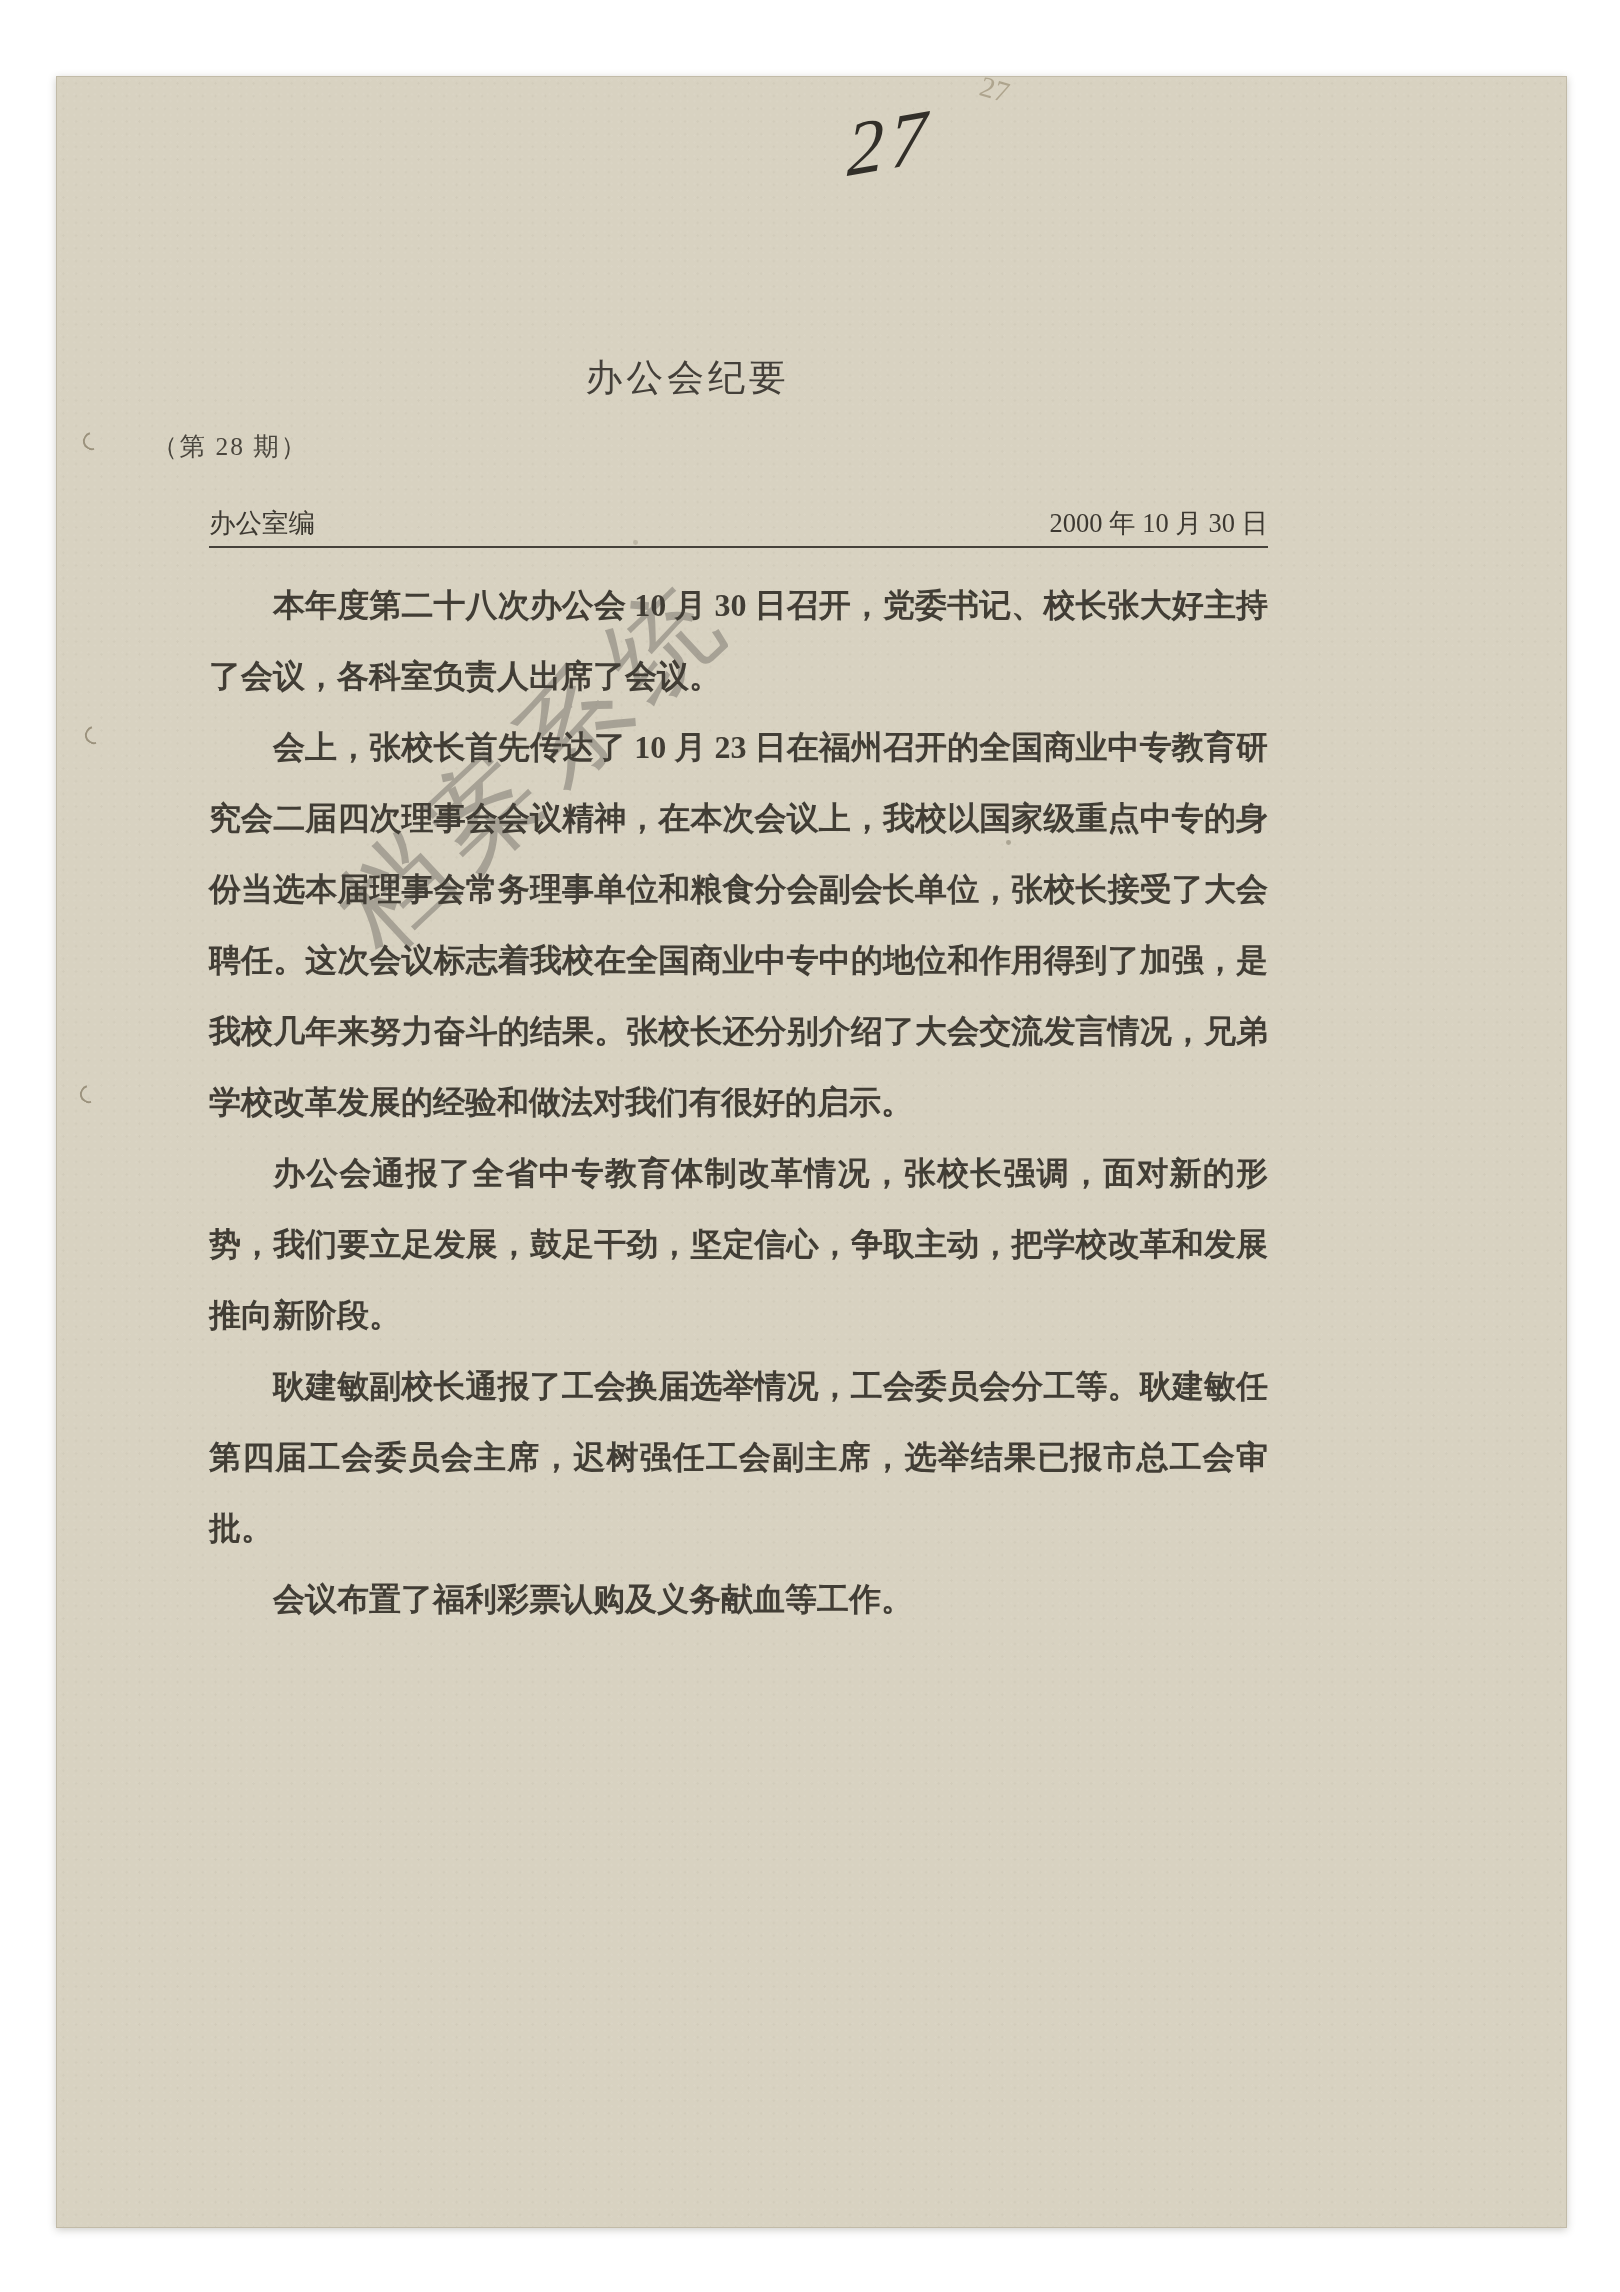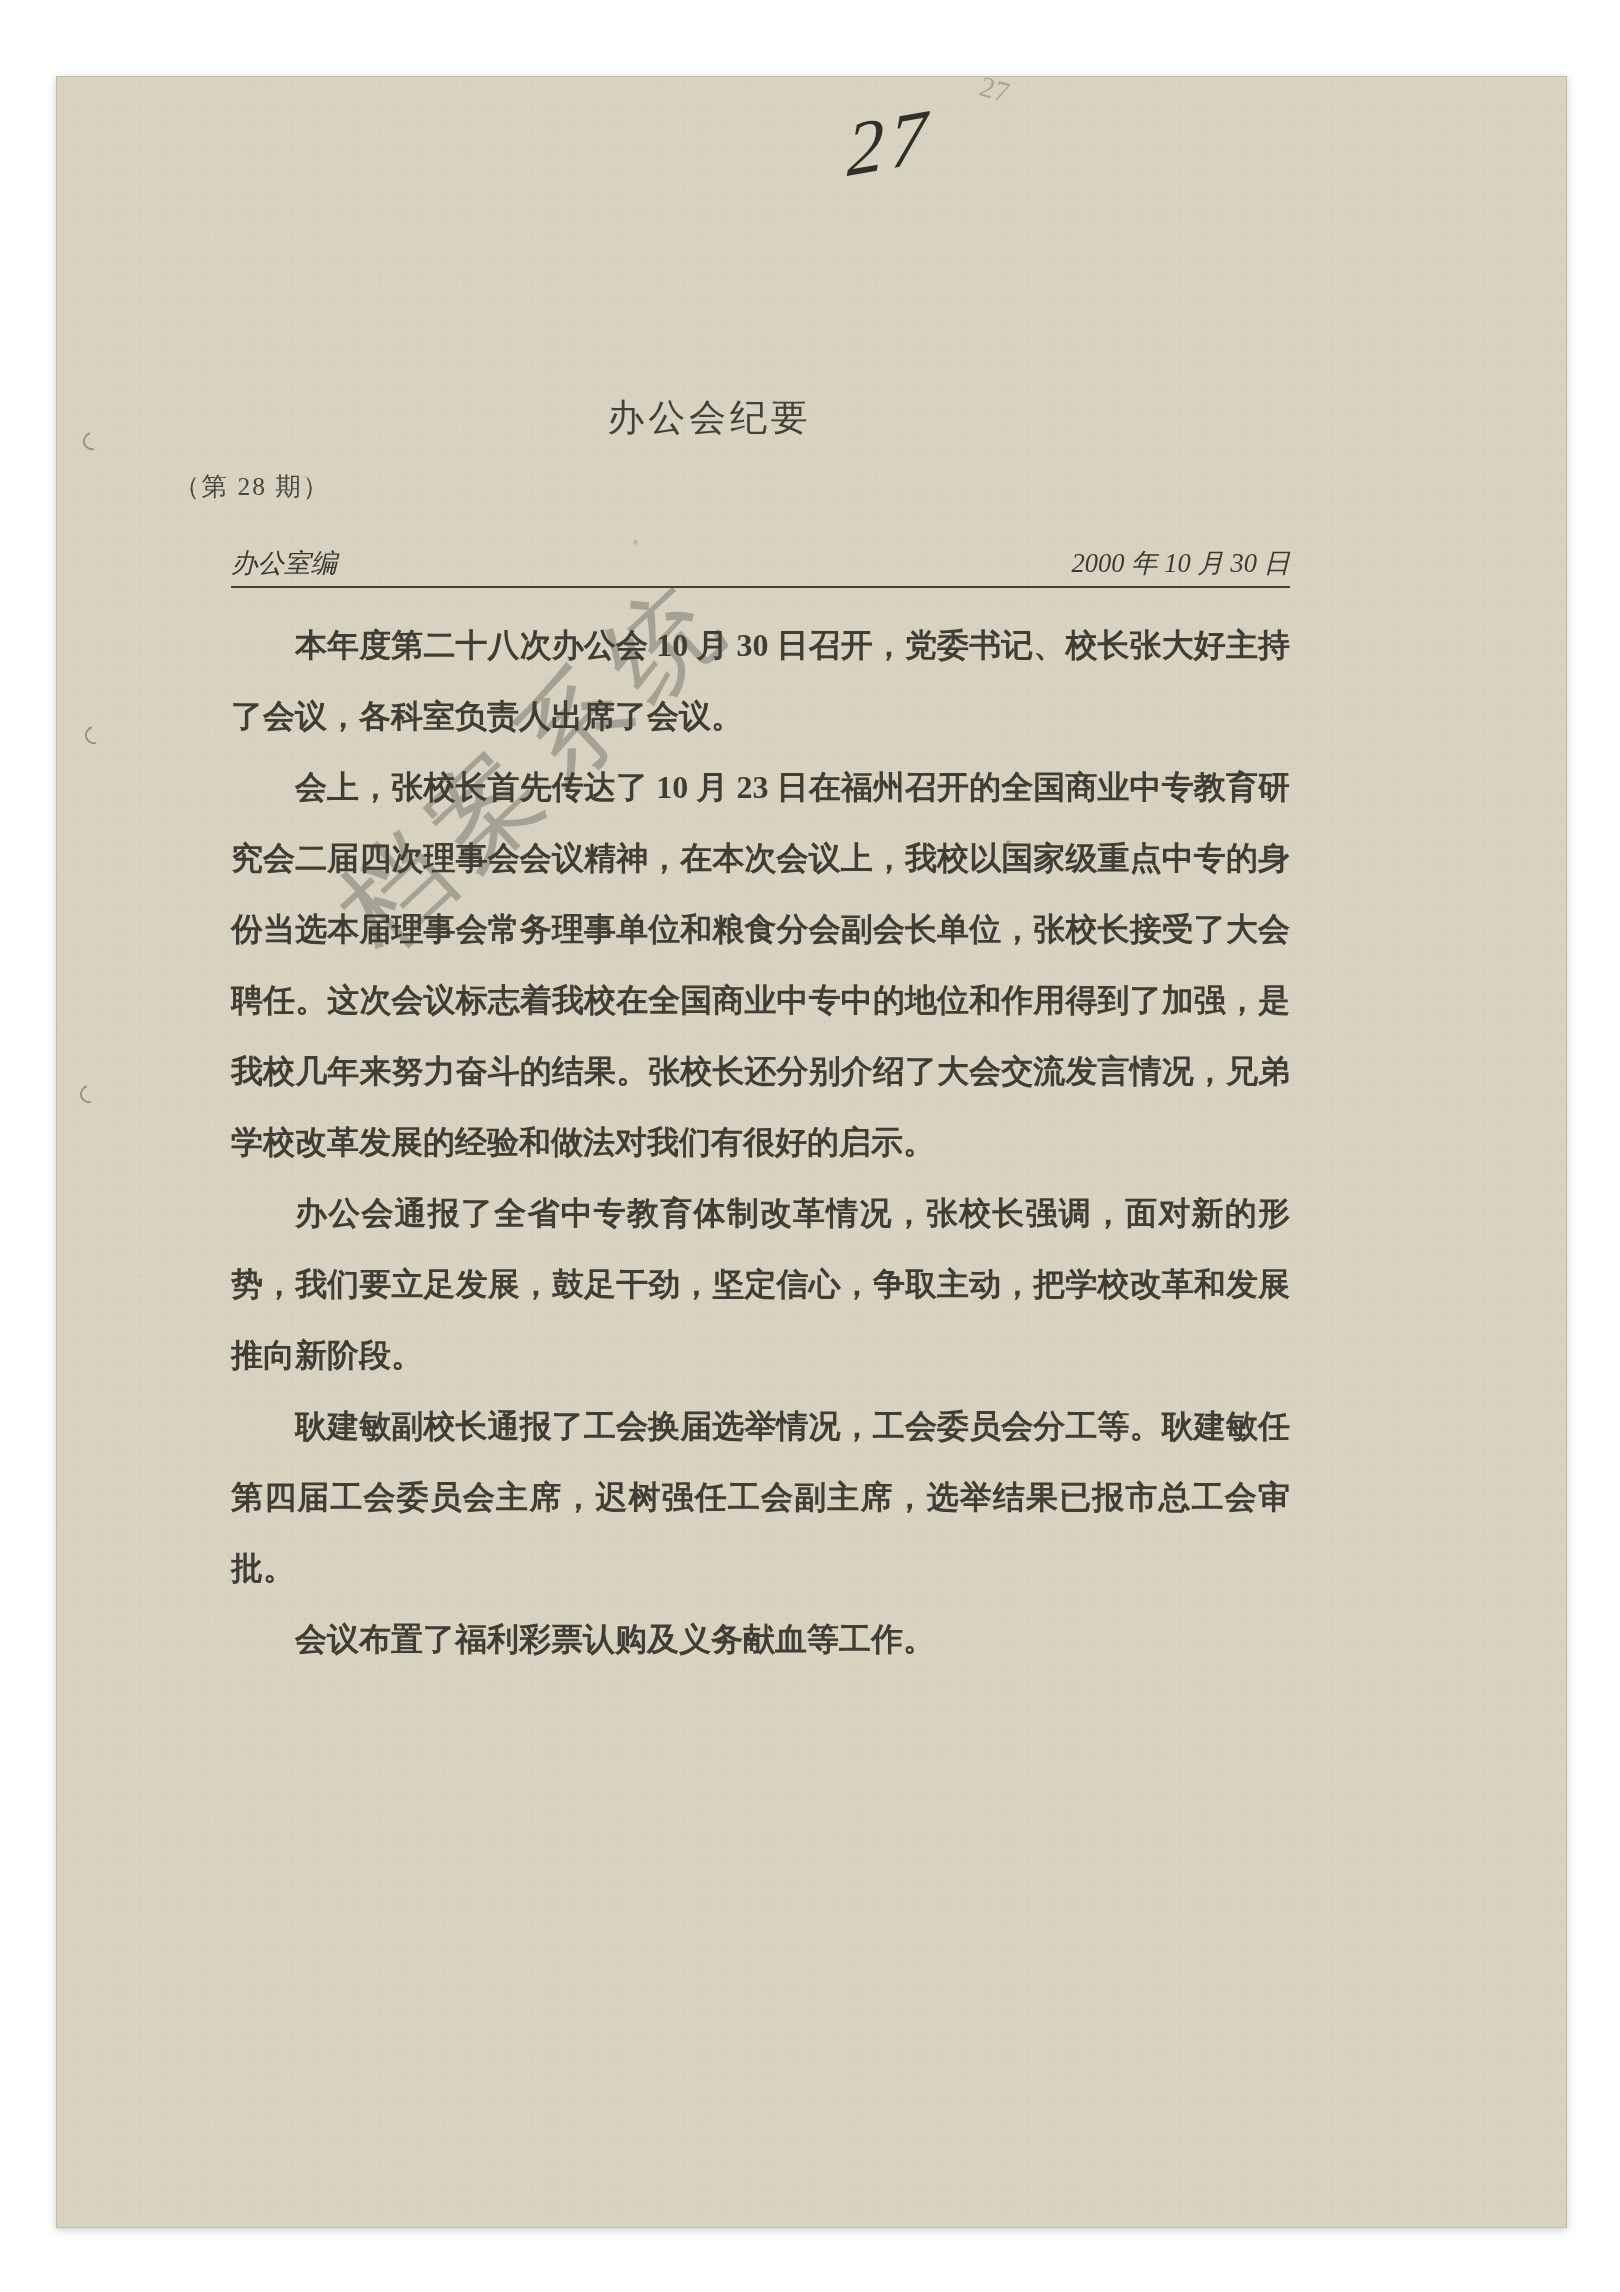--- a/index.html
+++ b/index.html
@@ -26,24 +26,23 @@
       radial-gradient(rgba(255,255,255,0.05) 1px, transparent 1px),
       radial-gradient(rgba(92,84,64,0.05) 1px, transparent 1px);
     background-size: 6.9px 6.9px, 12.7px 12.7px;
     border: 1px solid #c2bba8;
     box-shadow: 0 2px 7.8px rgba(60,55,40,0.25);
     overflow: hidden;
     color: #403c34;
   }
   .content {
     position: absolute;
-    left: 174px;
+    left: 152px;
     top: 0;
     width: 1059px;
-    margin-top: 40px;
   }
   .doc-title {
     margin-top: 276px;
     text-align: center;
     font-size: 37px;
     letter-spacing: 3.9px;
     color: #44403a;
     transform: translateX(-51px);
   }
   .doc-issue {
@@ -56,21 +55,20 @@
   }
   .meta-row {
     margin-top: 41px;
     display: flex;
     justify-content: space-between;
     align-items: flex-end;
     border-bottom: 2.9px solid #45413a;
     padding-bottom: 5.9px;
     font-size: 26.5px;
     color: #3c3831;
-    font-style: italic;
   }
   .doc-body {
     margin-top: 21.6px;
     font-size: 32px;
     line-height: 71px;
     text-align: justify;
     color: #413d35;
     font-weight: bold;
   }
   .doc-body p {

